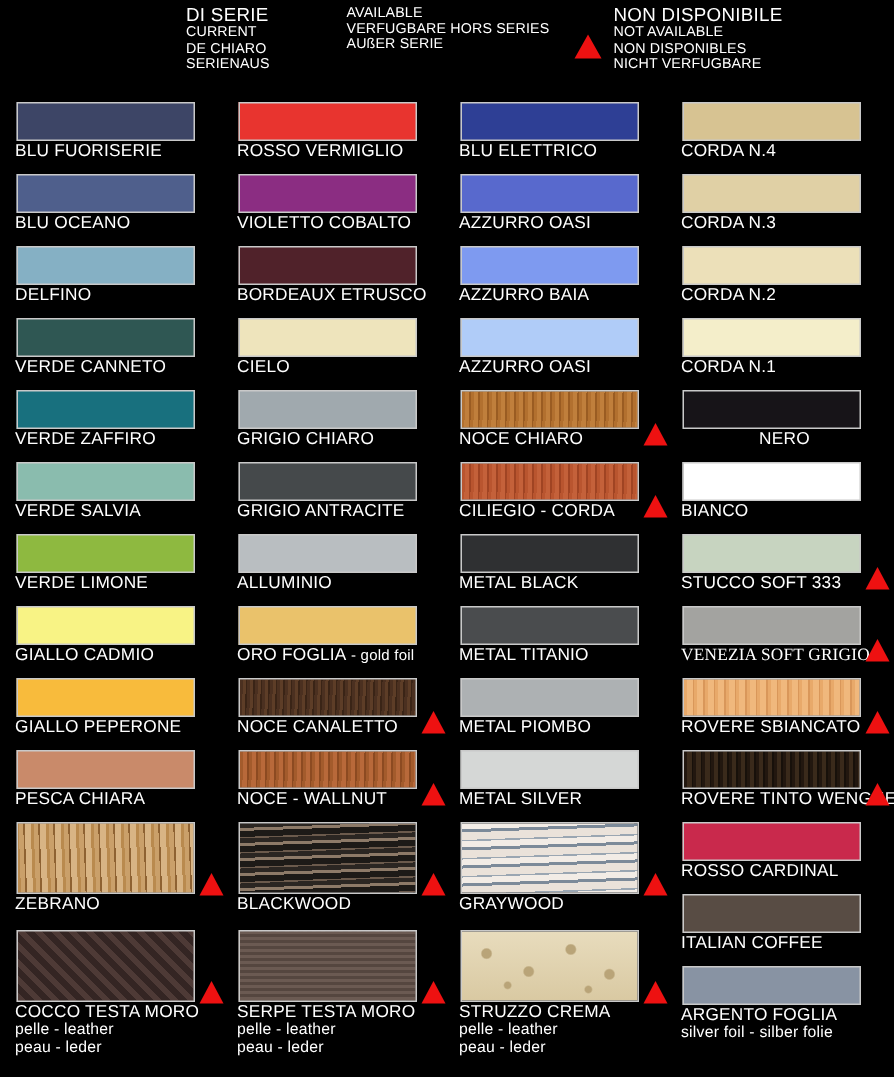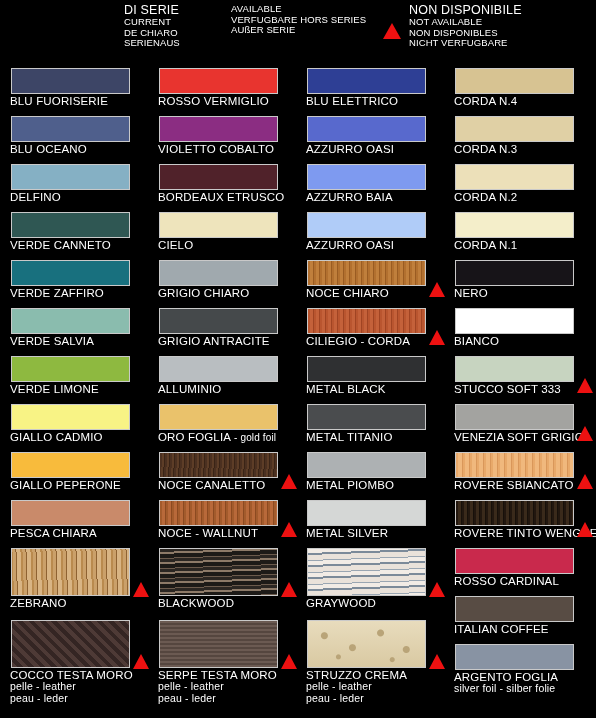--- a/index.html
+++ b/index.html
@@ -282,36 +282,36 @@
         <div class="label" style="top: 27px;"><span>CORDA N.2</span></div>
         <div class="mark"><span class="sym-circle" style="background: rgb(92, 198, 10);"></span></div>
       </div>
       <div class="row" style="top: 154px;">
         <div class="swatch" style="background: rgb(244, 238, 202);"></div>
         <div class="label" style="top: 27px;"><span>CORDA N.1</span></div>
         <div class="mark"><span class="sym-circle" style="background: rgb(92, 198, 10);"></span></div>
       </div>
       <div class="row" style="top: 202px;">
         <div class="swatch" style="background: rgb(23, 20, 24);"></div>
-        <div class="label" style="top: 27px;"><span>NERO</span></div>
+        <div class="label" style="top: 27px; text-align: center;"><span>NERO</span></div>
         <div class="mark"><span class="sym-circle" style="background: rgb(92, 198, 10);"></span></div>
       </div>
       <div class="row" style="top: 250px;">
         <div class="swatch" style="background: rgb(255, 255, 255);"></div>
         <div class="label" style="top: 27px;"><span>BIANCO</span></div>
         <div class="mark"><span class="sym-circle" style="background: rgb(92, 198, 10);"></span></div>
       </div>
       <div class="row" style="top: 298px;">
         <div class="swatch" style="background: rgb(199, 212, 192);"></div>
         <div class="label" style="top: 27px;"><span>STUCCO SOFT 333</span></div>
         <div class="mark"><span class="sym-tri" style="border-bottom-color: rgb(238, 17, 17);"></span></div>
       </div>
       <div class="row" style="top: 346px;">
         <div class="swatch" style="background: rgb(163, 163, 160);"></div>
-        <div class="label" style="top: 27px;"><span>VENEZIA SOFT GRIGIO</span></div>
+        <div class="label" style="top: 27px; font-family: Liberation Serif, serif;"><span>VENEZIA SOFT GRIGIO</span></div>
         <div class="mark"><span class="sym-tri" style="border-bottom-color: rgb(238, 17, 17);"></span></div>
       </div>
       <div class="row" style="top: 394px;">
         <div class="swatch" style="background: repeating-linear-gradient(90deg, rgb(232, 169, 106) 0px, rgb(232, 169, 106) 2px, rgb(240, 184, 125) 2px, rgb(240, 184, 125) 6px, rgb(217, 151, 90) 6px, rgb(217, 151, 90) 7px), linear-gradient(rgb(237, 176, 117), rgb(221, 154, 93));"></div>
         <div class="label" style="top: 27px;"><span>ROVERE SBIANCATO</span></div>
         <div class="mark"><span class="sym-tri" style="border-bottom-color: rgb(238, 17, 17);"></span></div>
       </div>
       <div class="row" style="top: 442px;">
         <div class="swatch" style="background: repeating-linear-gradient(90deg, rgb(34, 23, 15) 0px, rgb(34, 23, 15) 2px, rgb(58, 42, 27) 2px, rgb(58, 42, 27) 5px, rgb(23, 16, 10) 5px, rgb(23, 16, 10) 6px), linear-gradient(rgb(42, 29, 18), rgb(26, 18, 11));"></div>
         <div class="label" style="top: 27px;"><span>ROVERE TINTO WENGHE'</span></div>

